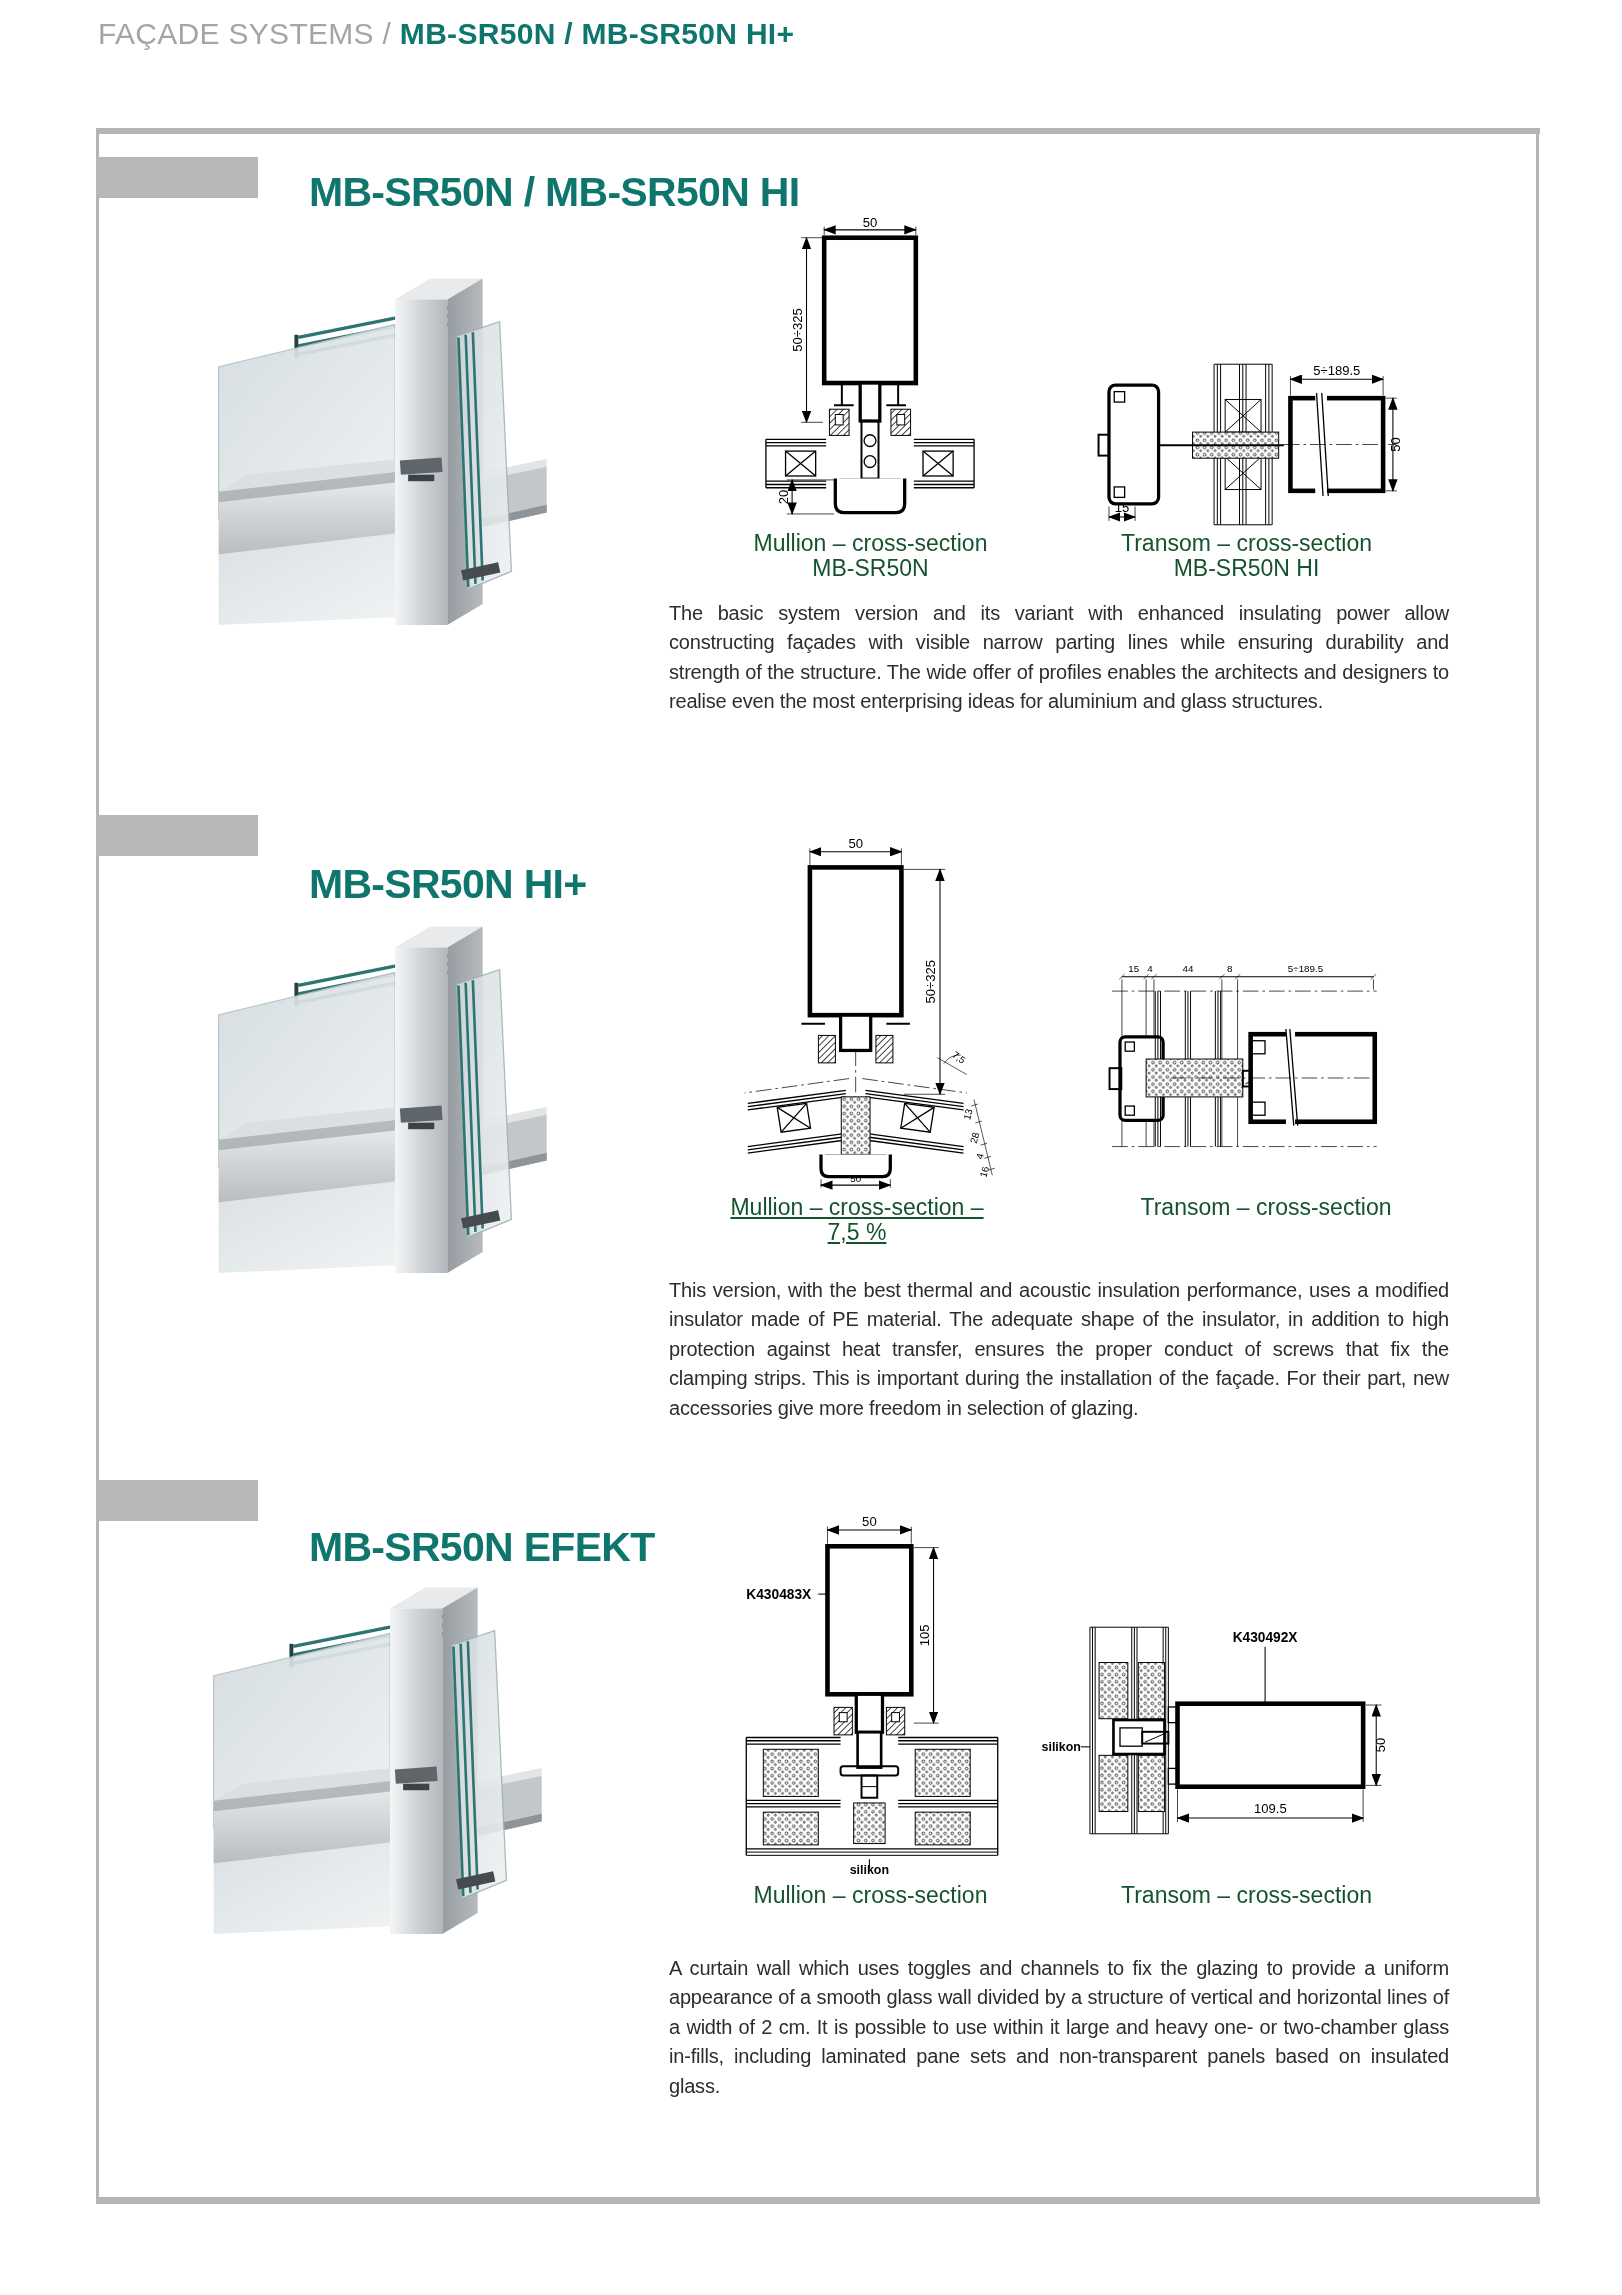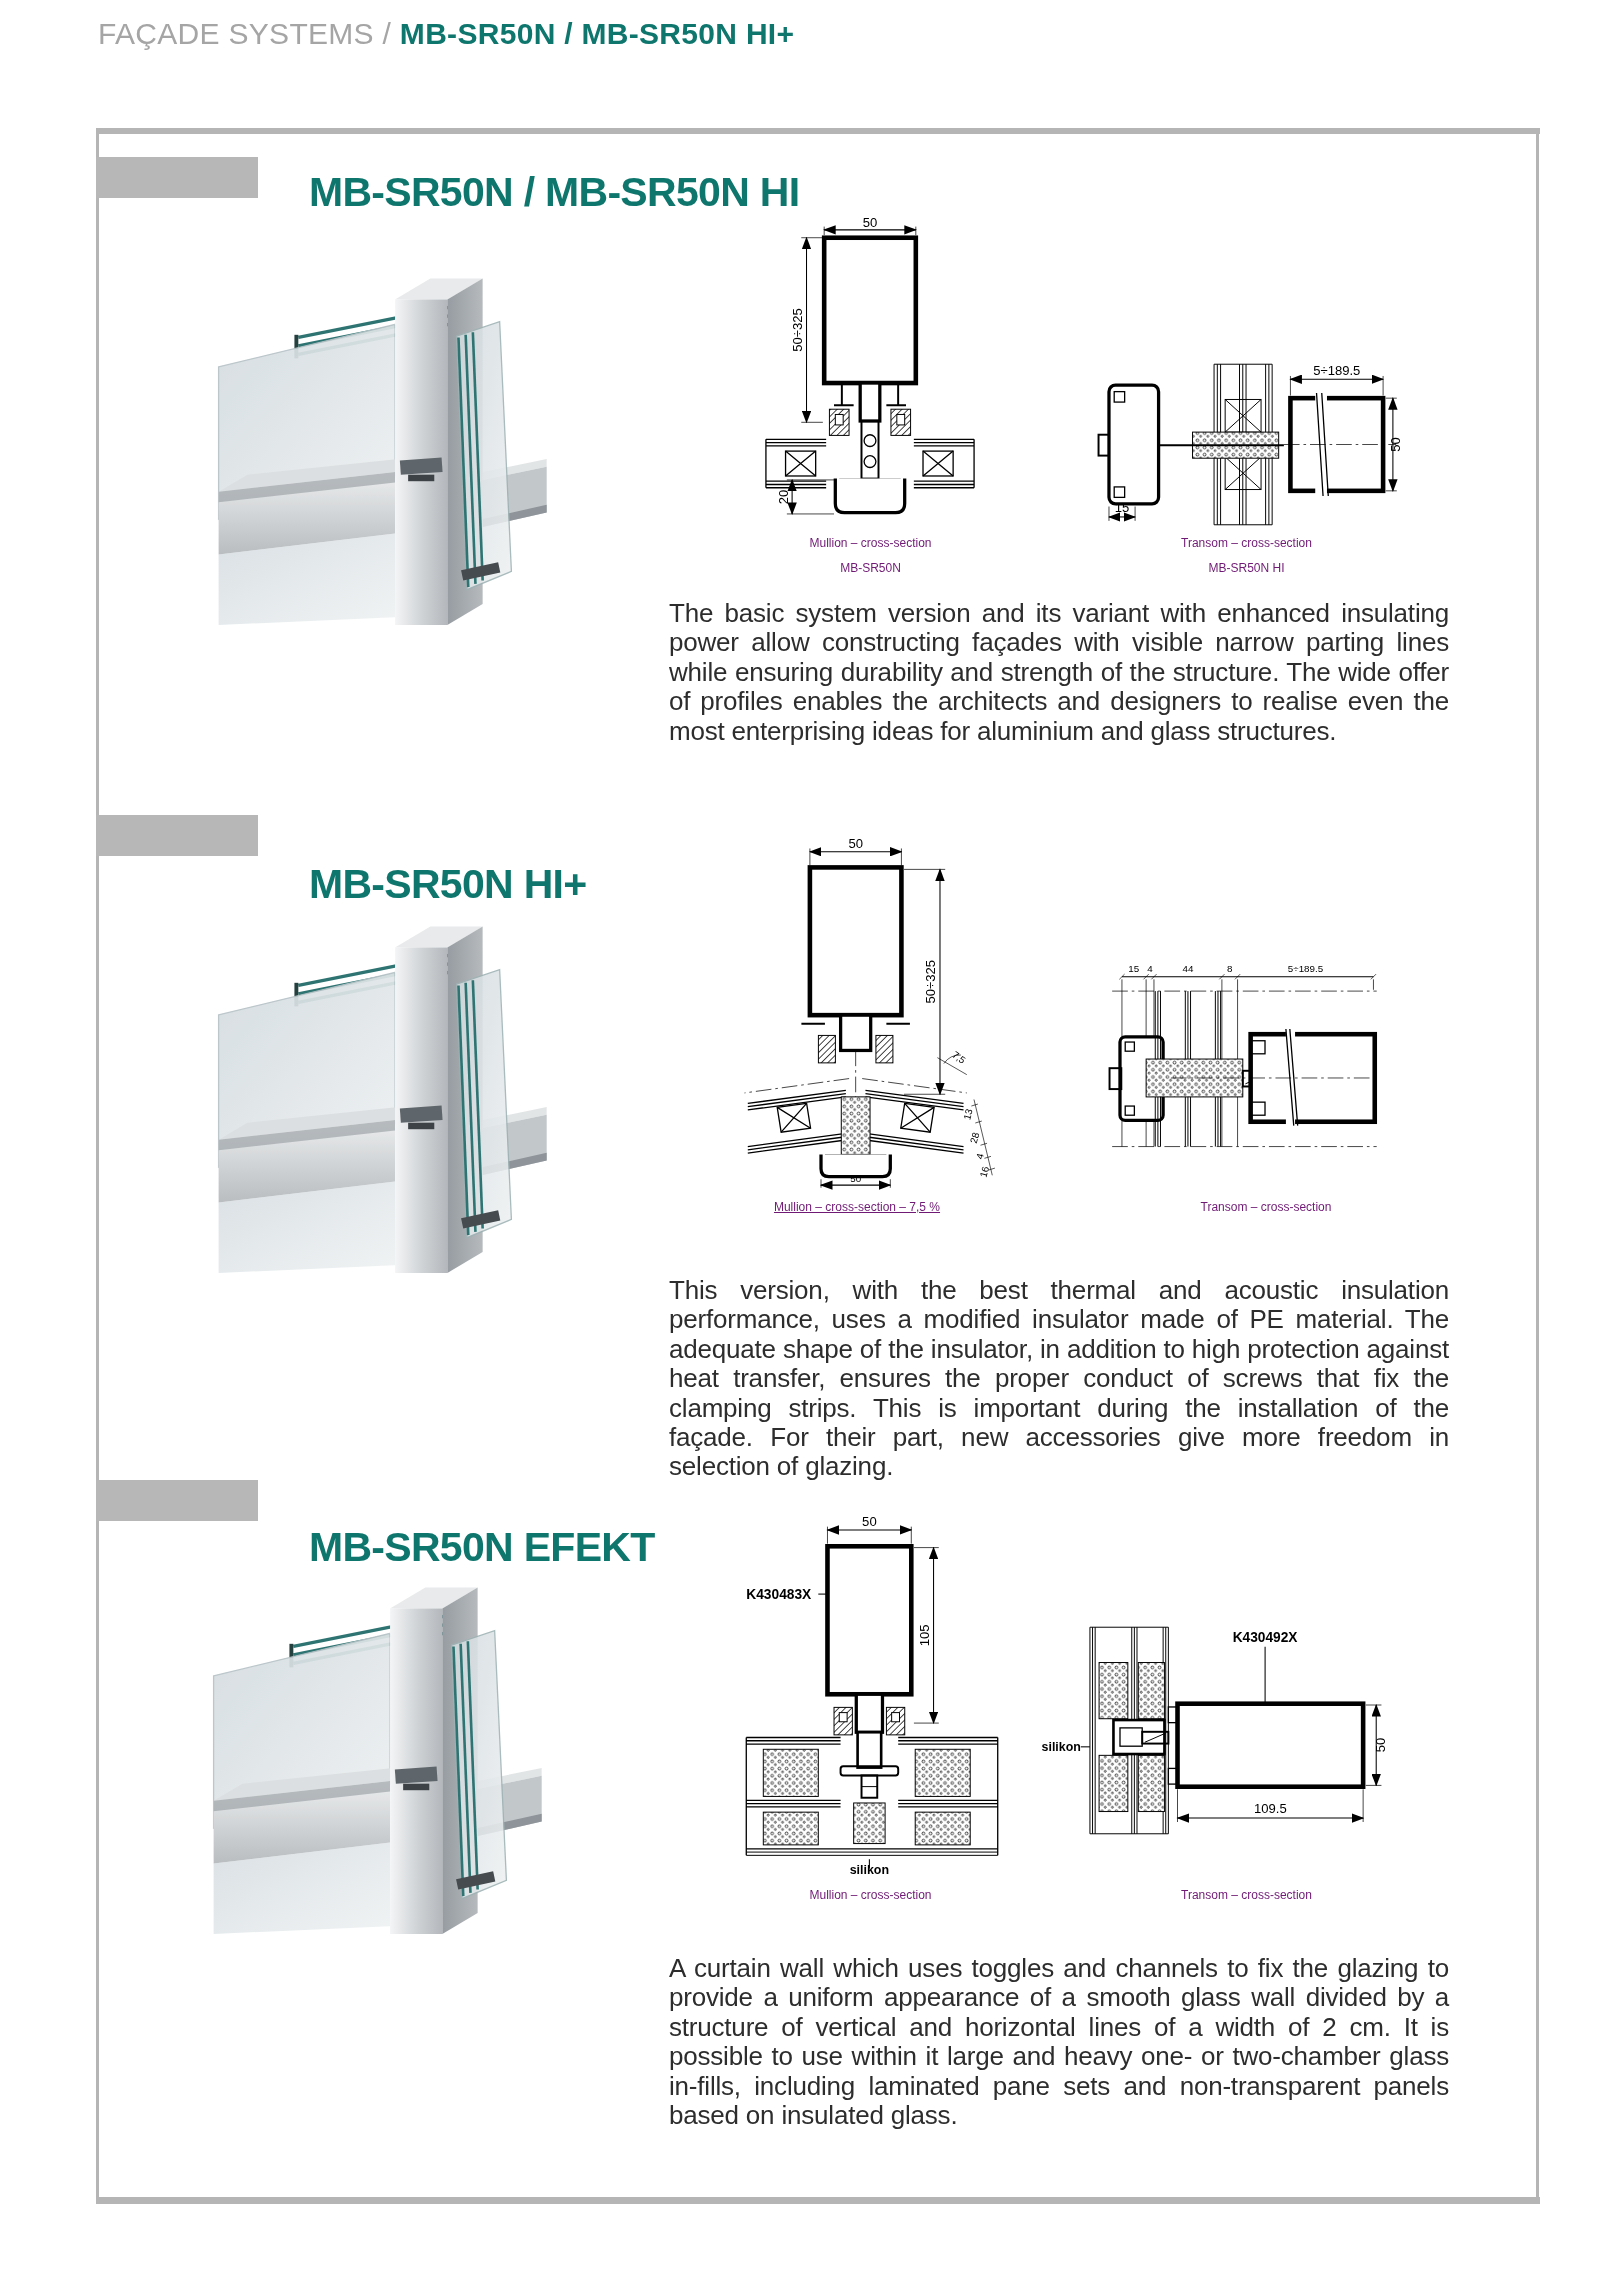--- a/index.html
+++ b/index.html
@@ -5,22 +5,22 @@
   html,body{margin:0;padding:0;background:#fff;}
   .page{position:relative;width:1623px;height:2295px;background:#fff;overflow:hidden;
         font-family:"Liberation Sans","DejaVu Sans",sans-serif;}
   .breadcrumb{position:absolute;left:98px;top:17px;font-size:30px;color:#a5a5a5;
               letter-spacing:0.3px;white-space:nowrap;}
   .breadcrumb .bc-bold{font-weight:bold;color:#0f766e;}
   .frame{position:absolute;background:#b5b5b5;}
   .marker{position:absolute;left:96px;width:162px;height:41px;background:#b7b7b7;}
   .sec-title{position:absolute;left:293px;margin:16px;font-size:41px;font-weight:bold;
              color:#0f766e;letter-spacing:-0.7px;line-height:48px;white-space:nowrap;}
-  .cap{position:absolute;text-align:center;font-size:12px;line-height:25px;color:#701a75;}
-  .para{position:absolute;left:669px;width:780px;margin:0;font-size:26px;line-height:29.4px;
+  .cap{position:absolute;text-align:center;font-size:23px;line-height:25px;color:#14532d;}
+  .para{position:absolute;left:669px;width:780px;margin:0;font-size:20px;line-height:29.4px;
         text-align:justify;color:#2d2d2d;letter-spacing:-0.2px;}
   .dwg{position:absolute;}
   
   .p7{stroke:#000;stroke-width:7;fill:#fff;}
   .p5{stroke:#000;stroke-width:5;fill:#fff;}
   .p4{stroke:#000;stroke-width:4;fill:#fff;}
   .p3{stroke:#000;stroke-width:3;fill:none;}
   .p2{stroke:#000;stroke-width:2;fill:none;}
   .p1{stroke:#000;stroke-width:1.5;fill:none;}
   .thin{stroke:#000;stroke-width:1;fill:none;}

